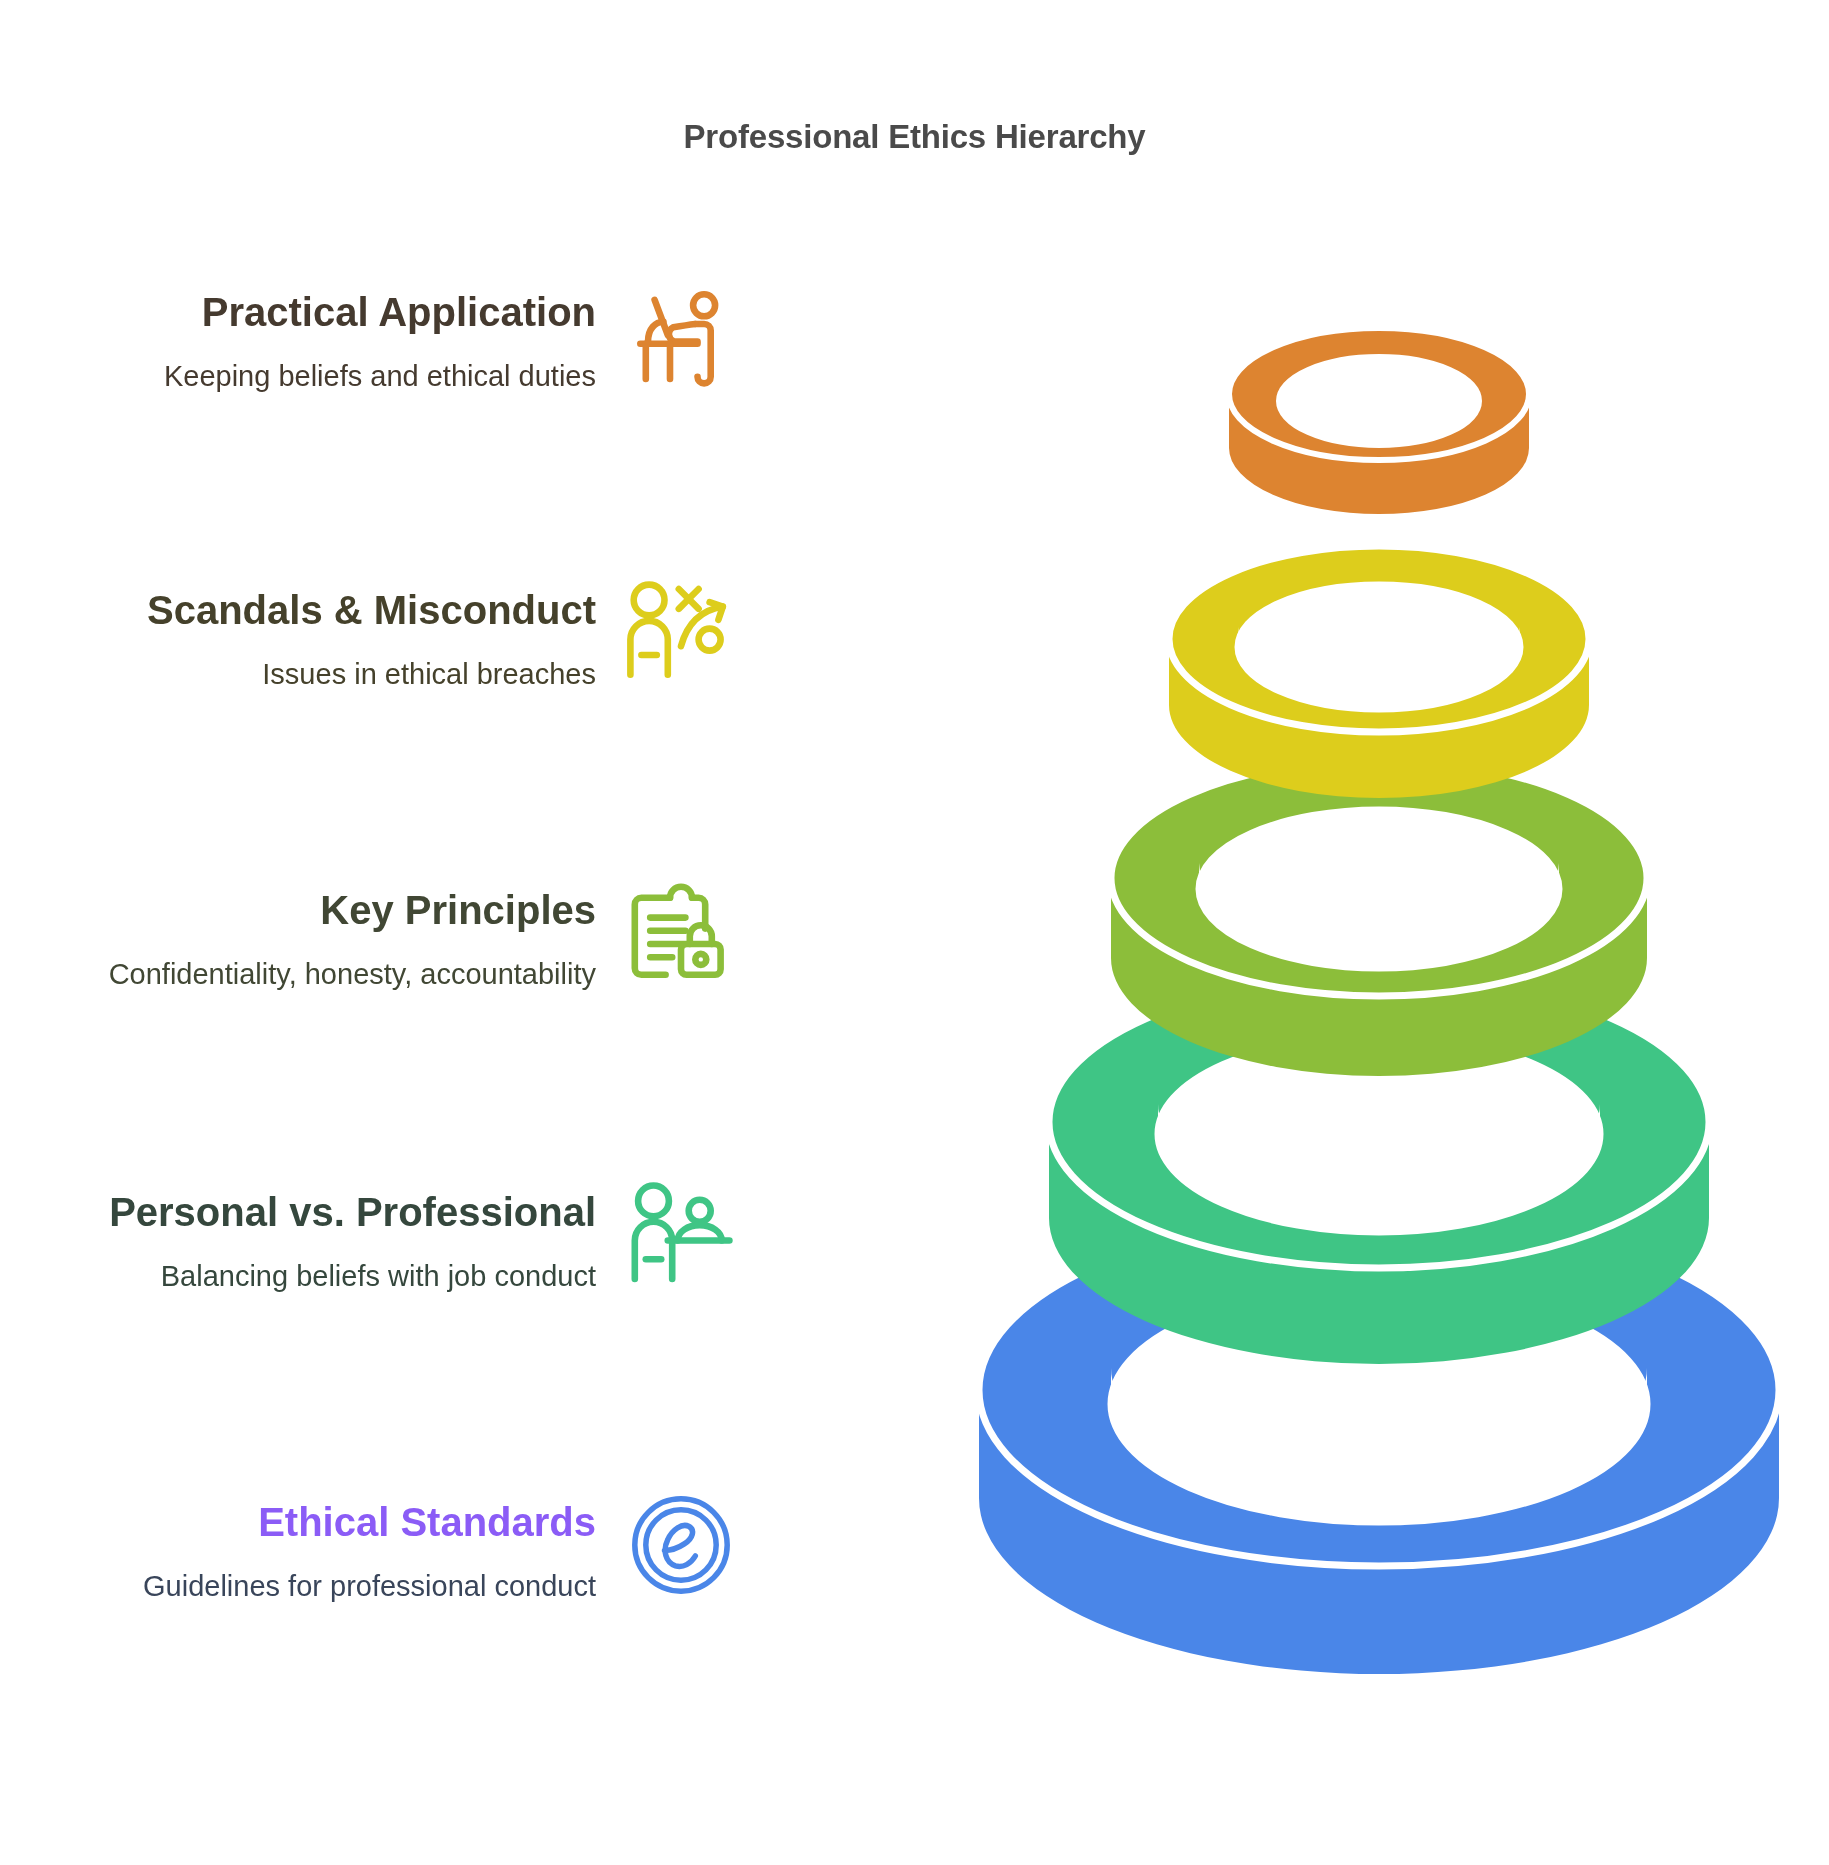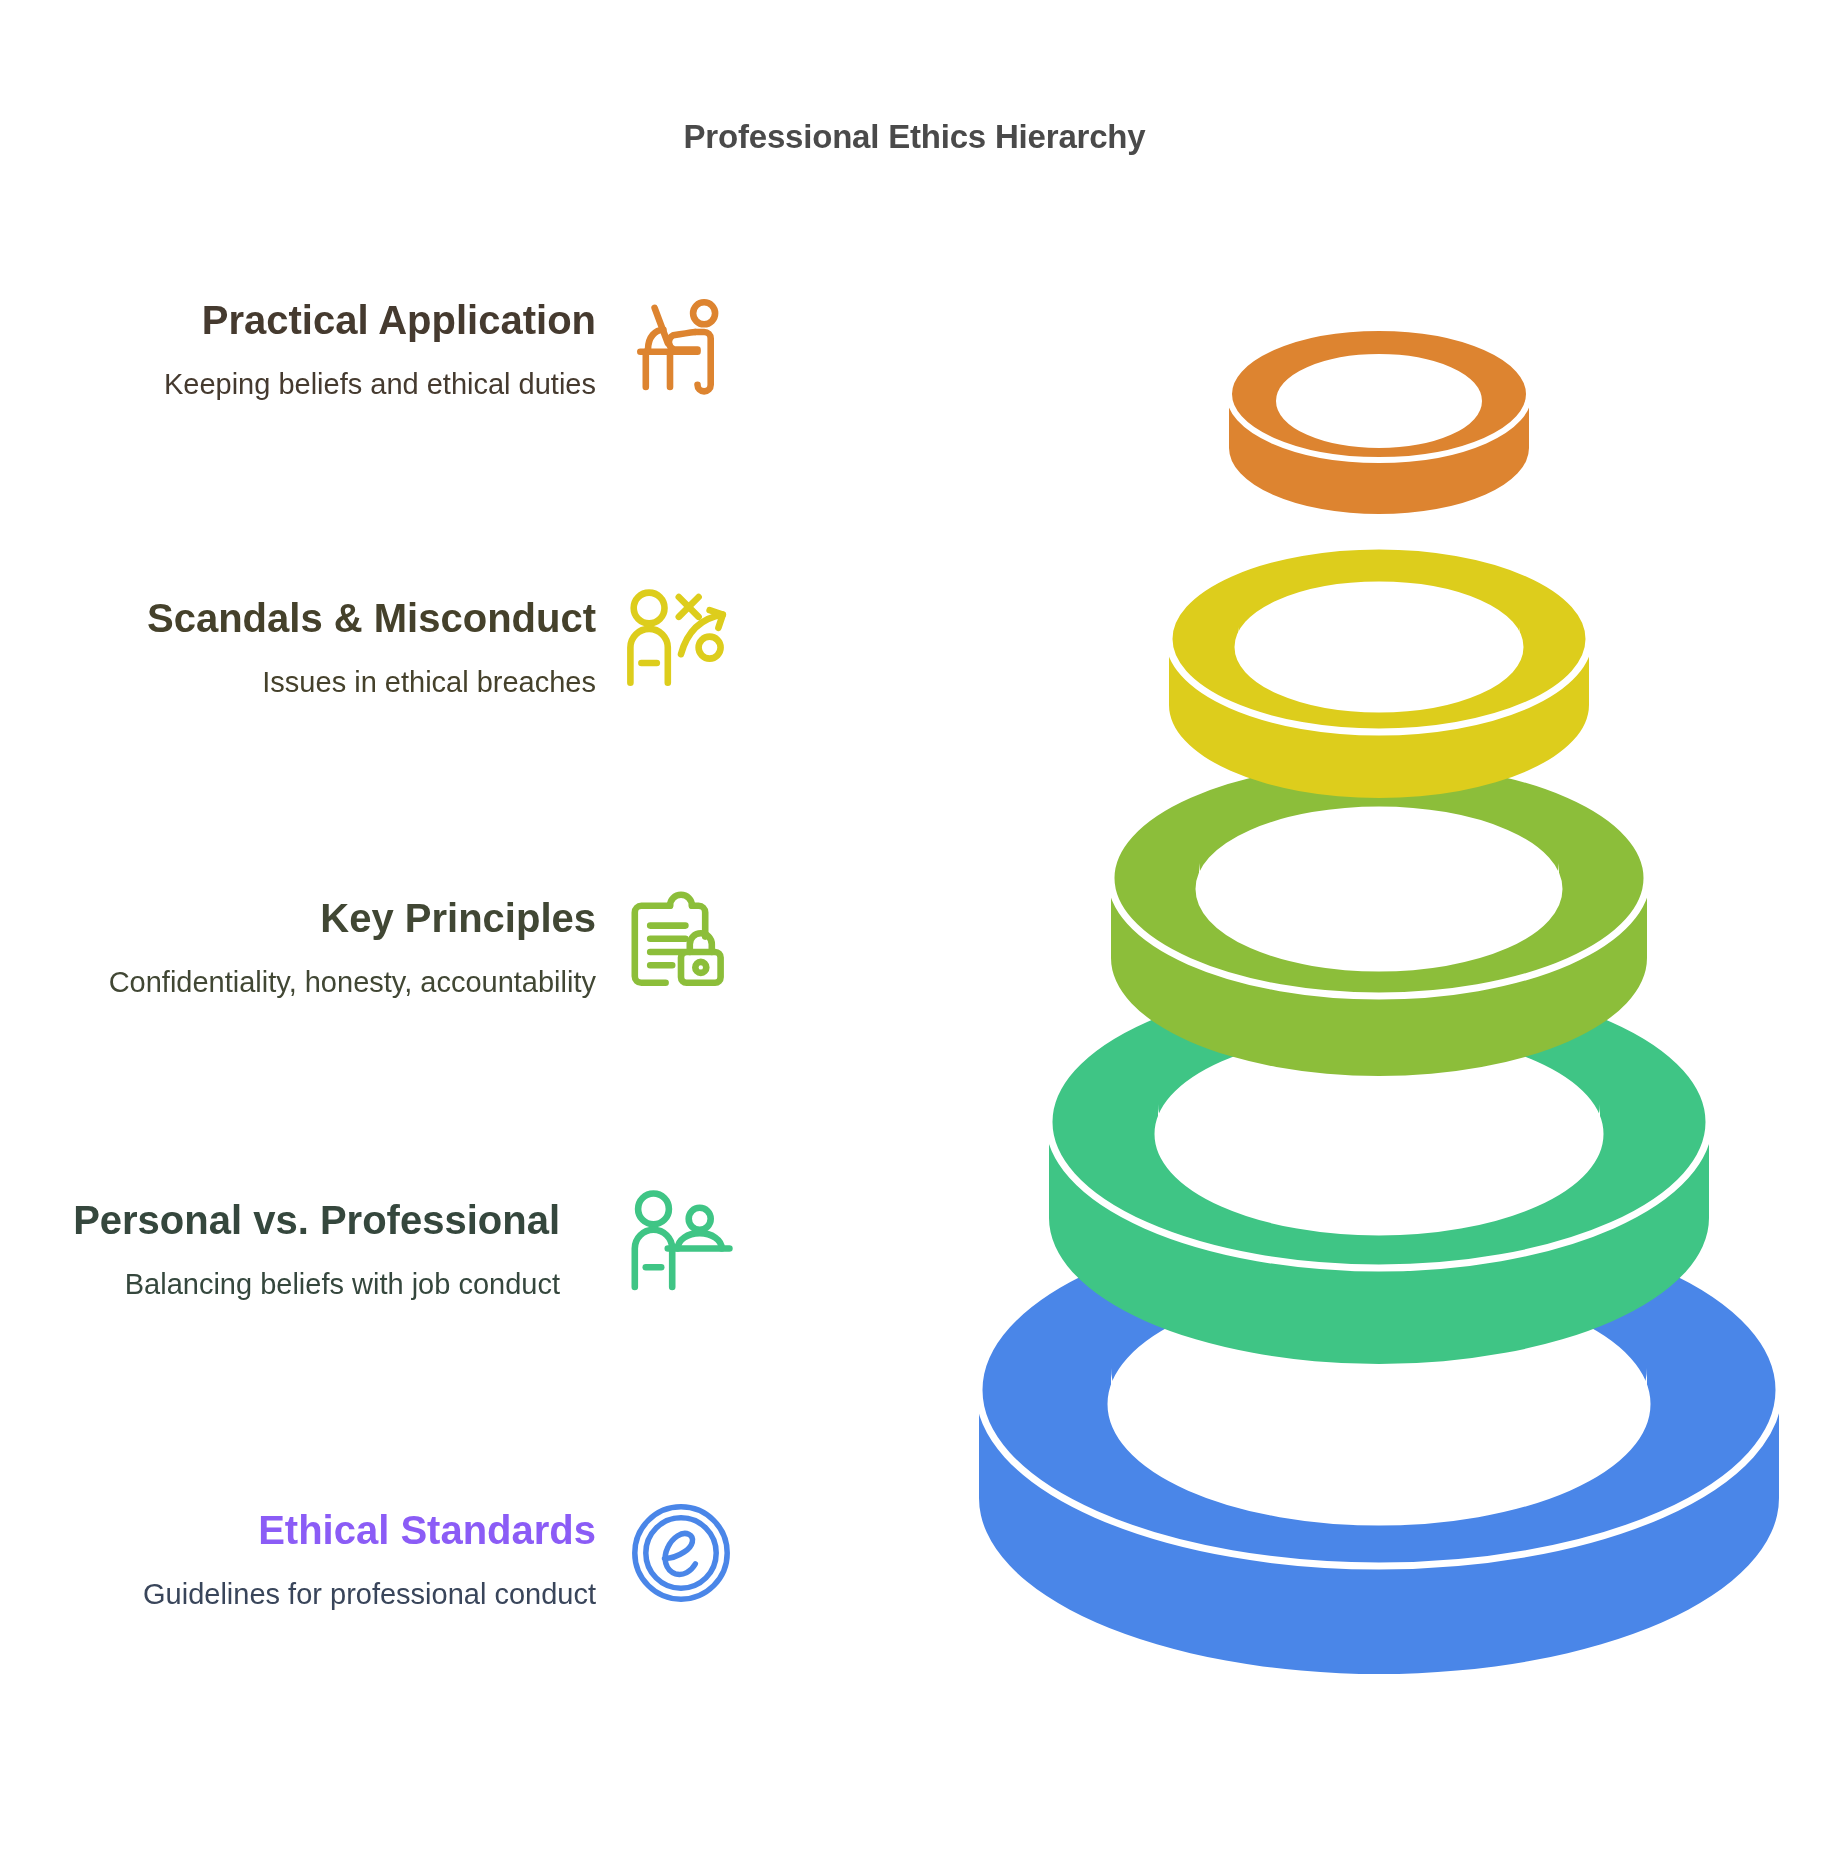--- a/index.html
+++ b/index.html
@@ -19,21 +19,21 @@
     text-align:center;
     font-size:33px;
     font-weight:bold;
     color:#4a4a4a;
     letter-spacing:-0.2px;
   }
 
   
   .rows{
     position:absolute;
-    left:0;top:8px;width:930px;height:1704px;
+    left:0;top:0;width:930px;height:1704px;
   }
   .row{
     position:absolute;
     left:0;width:740px;
     display:flex;
     align-items:flex-start;
   }
   .row .texts{
     flex:1 1 auto;
     text-align:right;
@@ -57,21 +57,21 @@
     width:118px;height:118px;
     margin-top:-14px;
     display:flex;align-items:center;justify-content:center;
   }
   .row .iconbox svg{display:block;}
 
   
   #row-0{top:290px;}
   #row-1{top:588px;}
   #row-2{top:888px;align-items:flex-end;}
-  #row-3{top:1190px;gap:36px;}
+  #row-3{top:1190px;}
   #row-4{top:1500px;}
 
   
   .stage{
     position:absolute;
     left:930px;top:0;
     width:899px;height:1865px;
   }
   .stage svg{display:block;}
 </style>

